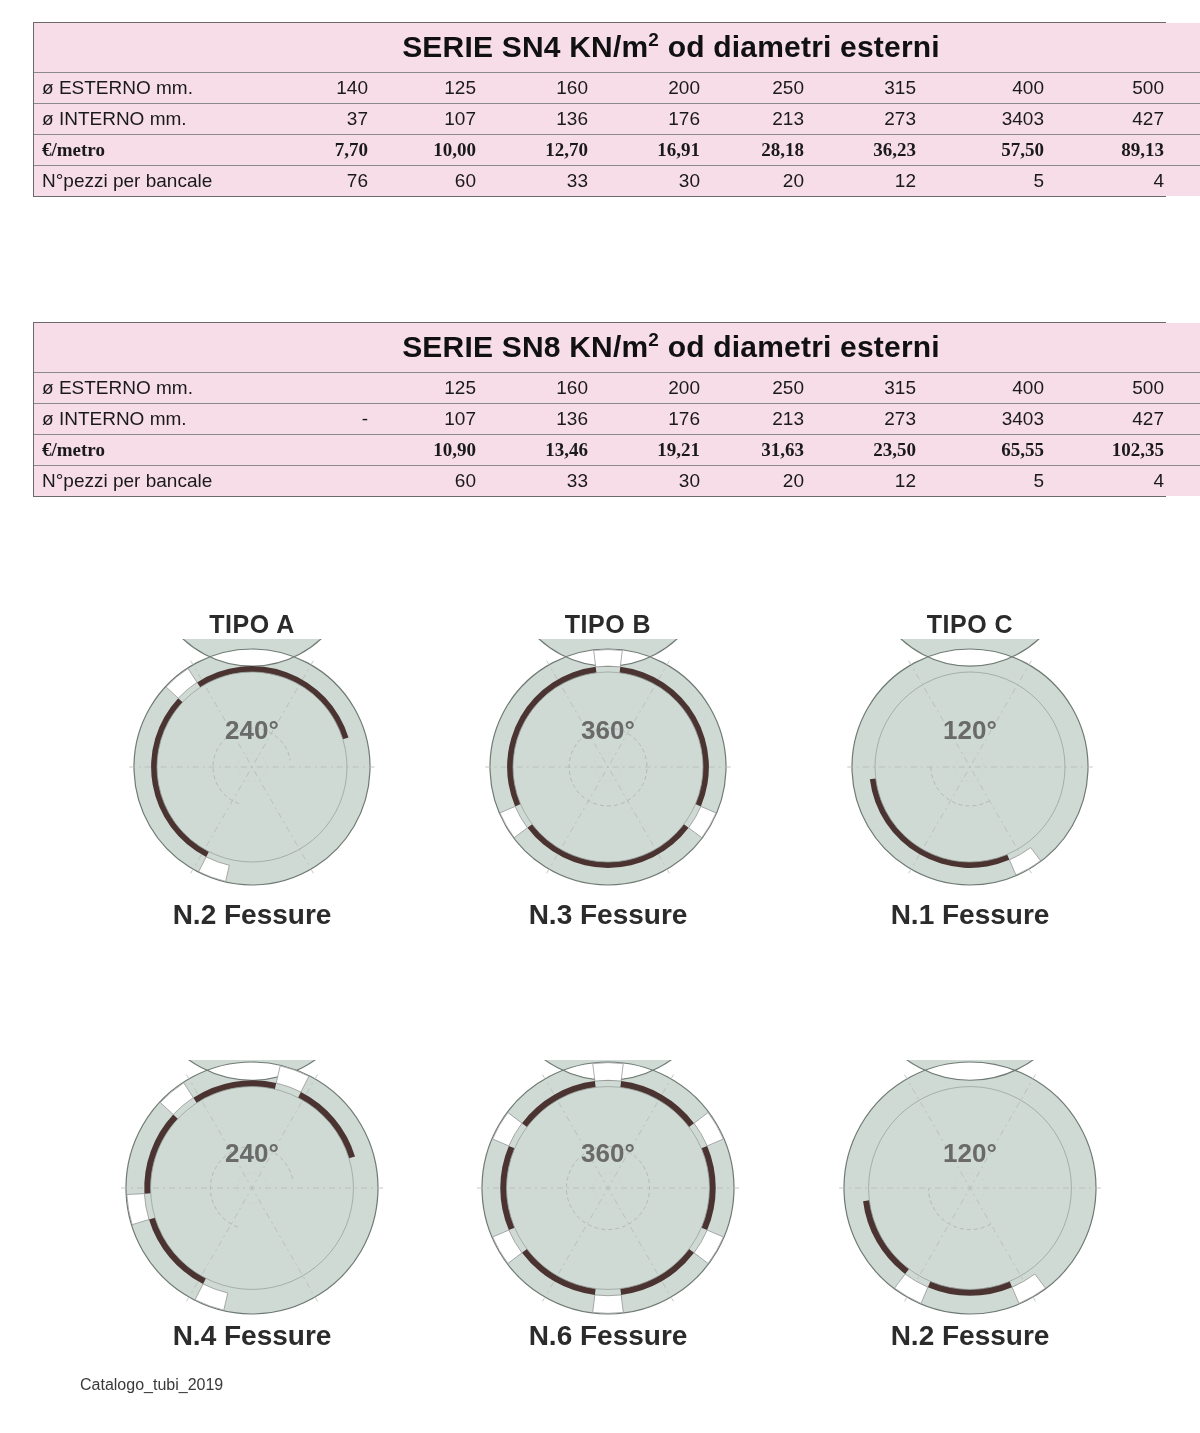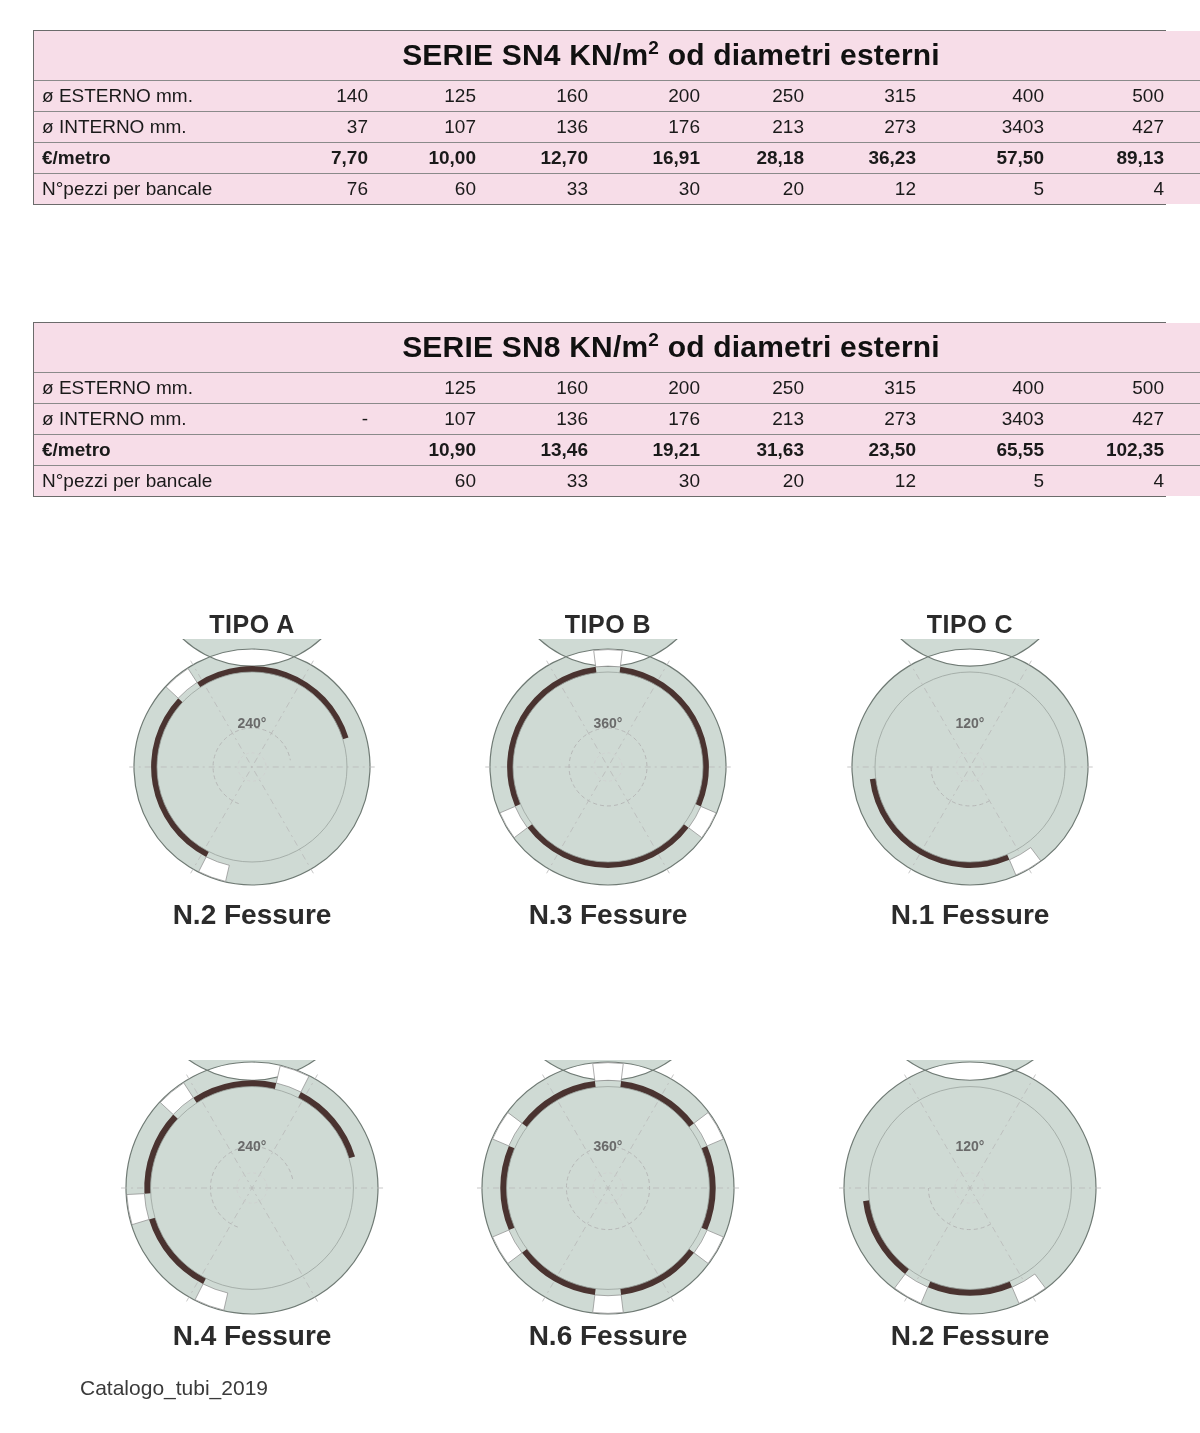--- a/index.html
+++ b/index.html
@@ -18,21 +18,21 @@
 
   
   .table-wrap {
     position: absolute;
     left: 33px;
     width: 1133px;
     border: 1px solid #6b6b6b;
     background: #f7dde8;
     box-sizing: border-box;
   }
-  #table-sn4 { top: 30px; }
+  #table-sn4 { top: 22px; }
   #table-sn8 { top: 322px; }
 
   table.spec {
     width: 100%;
     border-collapse: collapse;
     table-layout: fixed;
   }
   table.spec caption {
     caption-side: top;
     font-size: 30px;
@@ -49,21 +49,21 @@
     vertical-align: super;
   }
   table.spec td {
     border-top: 1px solid #8a8a8a;
     height: 30px;
     font-size: 19px;
     padding: 0 8px;
     background: #f7dde8;
     white-space: nowrap;
   }
-  table.spec tr.row-price td { font-weight: bold; }
+  table.spec tr.row-price td { font-weight: bold; font-family: Liberation Serif, serif; }
   td.rowlabel {
     text-align: left;
     width: 218px;
     padding-left: 12px;
   }
   td.num {
     text-align: right;
   }
   
   td.c0 { width: 92px; }
@@ -101,33 +101,33 @@
   }
   .ring-holder {
     width: 360px;
     height: 260px;
     position: relative;
   }
   .deg-label {
     position: absolute;
     left: 0; right: 0;
     top: 76px;
-    font-size: 14px;
+    font-size: 26px;
     color: #6a6a6a;
     text-align: center;
     pointer-events: none;
   }
   .deg-label.small { top: 78px; }
 
   
   .footer-left {
     position: absolute;
     left: 80px;
     top: 1376px;
-    font-size: 21px;
+    font-size: 16px;
     color: #3a3a3a;
   }
   .footer-right {
     position: absolute;
     left: 1122px;
     top: 1440px;
     font-size: 19px;
     color: #222;
   }
 </style>

